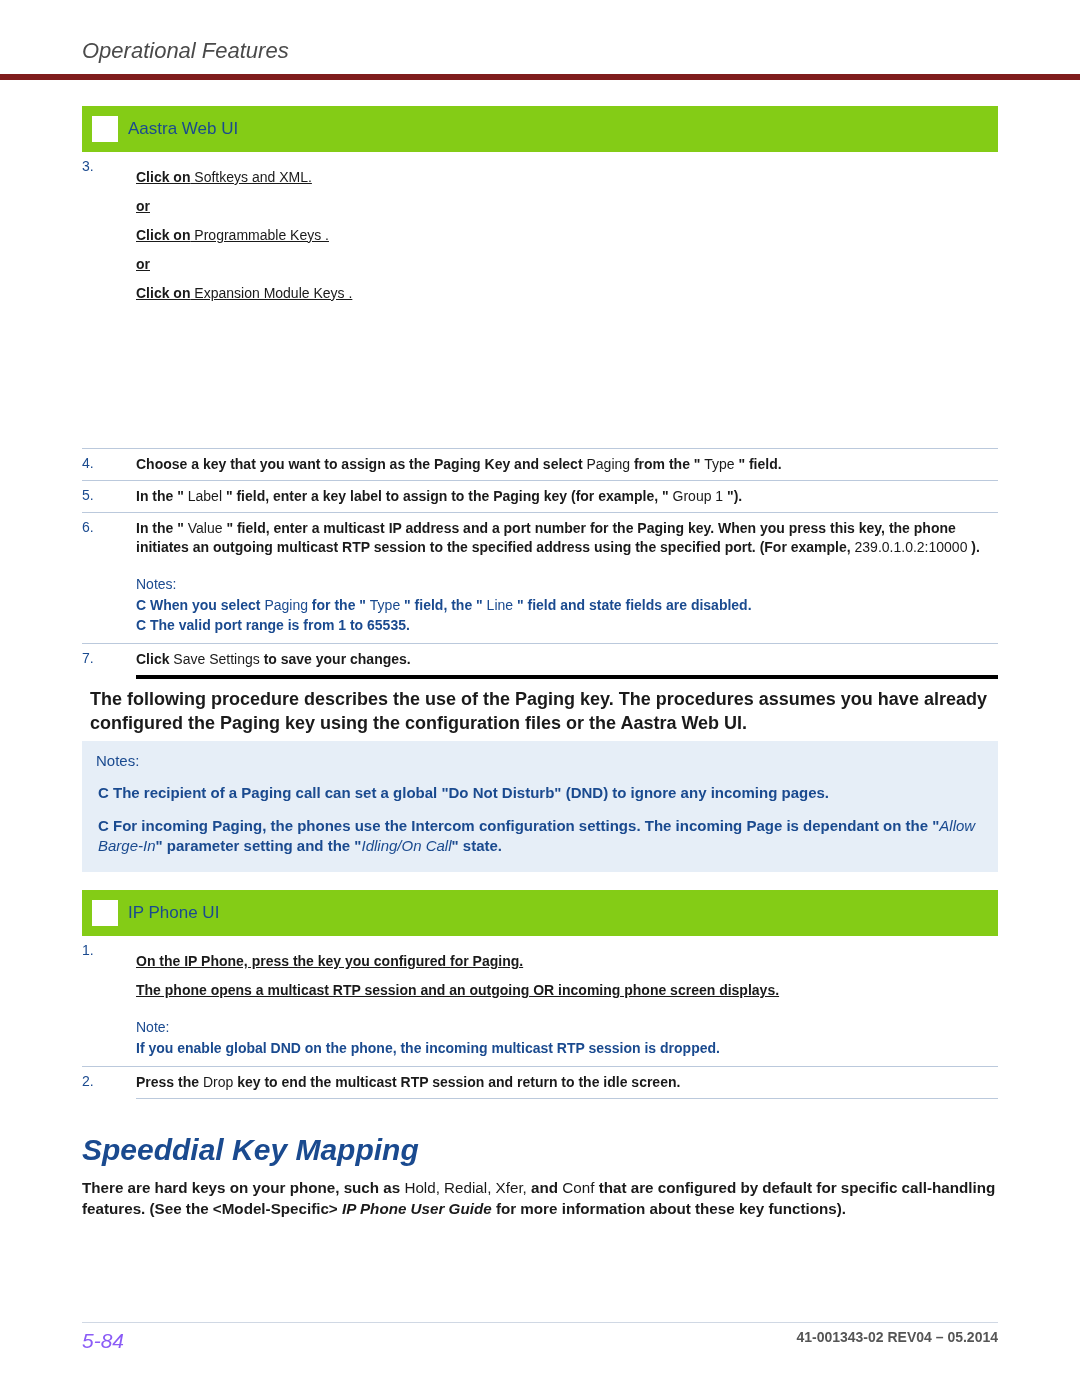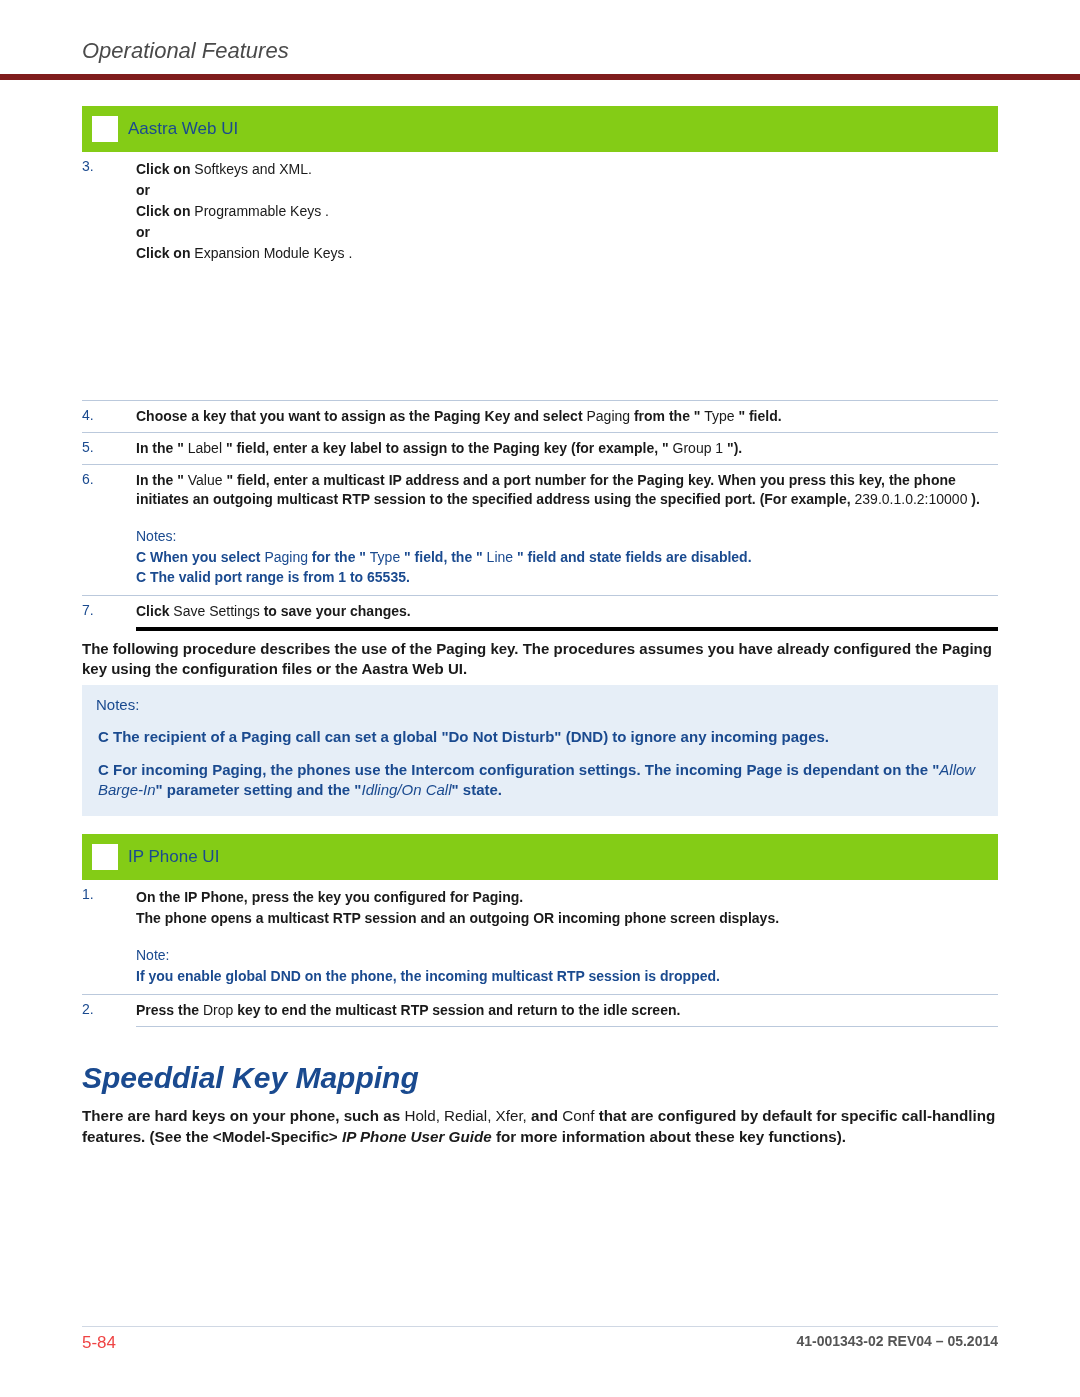--- a/index.html
+++ b/index.html
@@ -61,37 +61,38 @@
     width: 54px;
     color: #1a4a8f;
     padding-left: 4px;
   }
   td.txt {
     line-height: 1.35;
   }
   .bold { font-weight: bold; }
 
   .line {
-    margin: 2px 0;
+    margin: 10px 0;
+    text-decoration: underline;
   }
 
   
   .subsection-title {
     font-style: italic;
     font-weight: bold;
     color: #1a4a8f;
     font-size: 16px;
     margin: 18px 0 6px;
   }
 
   .intro-para {
     font-weight: bold;
-    font-size: 15px;
+    font-size: 18px;
     line-height: 1.35;
-    margin: 8px 0 4px;
+    margin: 8px 8px 4px;
   }
 
   
   .notes-box {
     background: #e6eef7;
     margin-top: 6px;
     padding: 10px 14px 14px;
     font-size: 15px;
     line-height: 1.35;
   }
@@ -153,22 +154,23 @@
     left: 0; right: 0;
     bottom: 44px;
     padding: 4px 82px 0;
     display: flex;
     justify-content: space-between;
     border-top: 1px solid #d0d8e4;
     margin: 0 82px;
     padding: 6px 0 0;
   }
   .page-footer .left {
-    color: #ef4444;
-    font-size: 17px;
+    color: #8b5cf6;
+    font-size: 21px;
+    font-style: italic;
   }
   .page-footer .right {
     font-size: 14px;
     font-weight: bold;
     color: #555;
   }
 </style>
 </head>
 <body>
 

